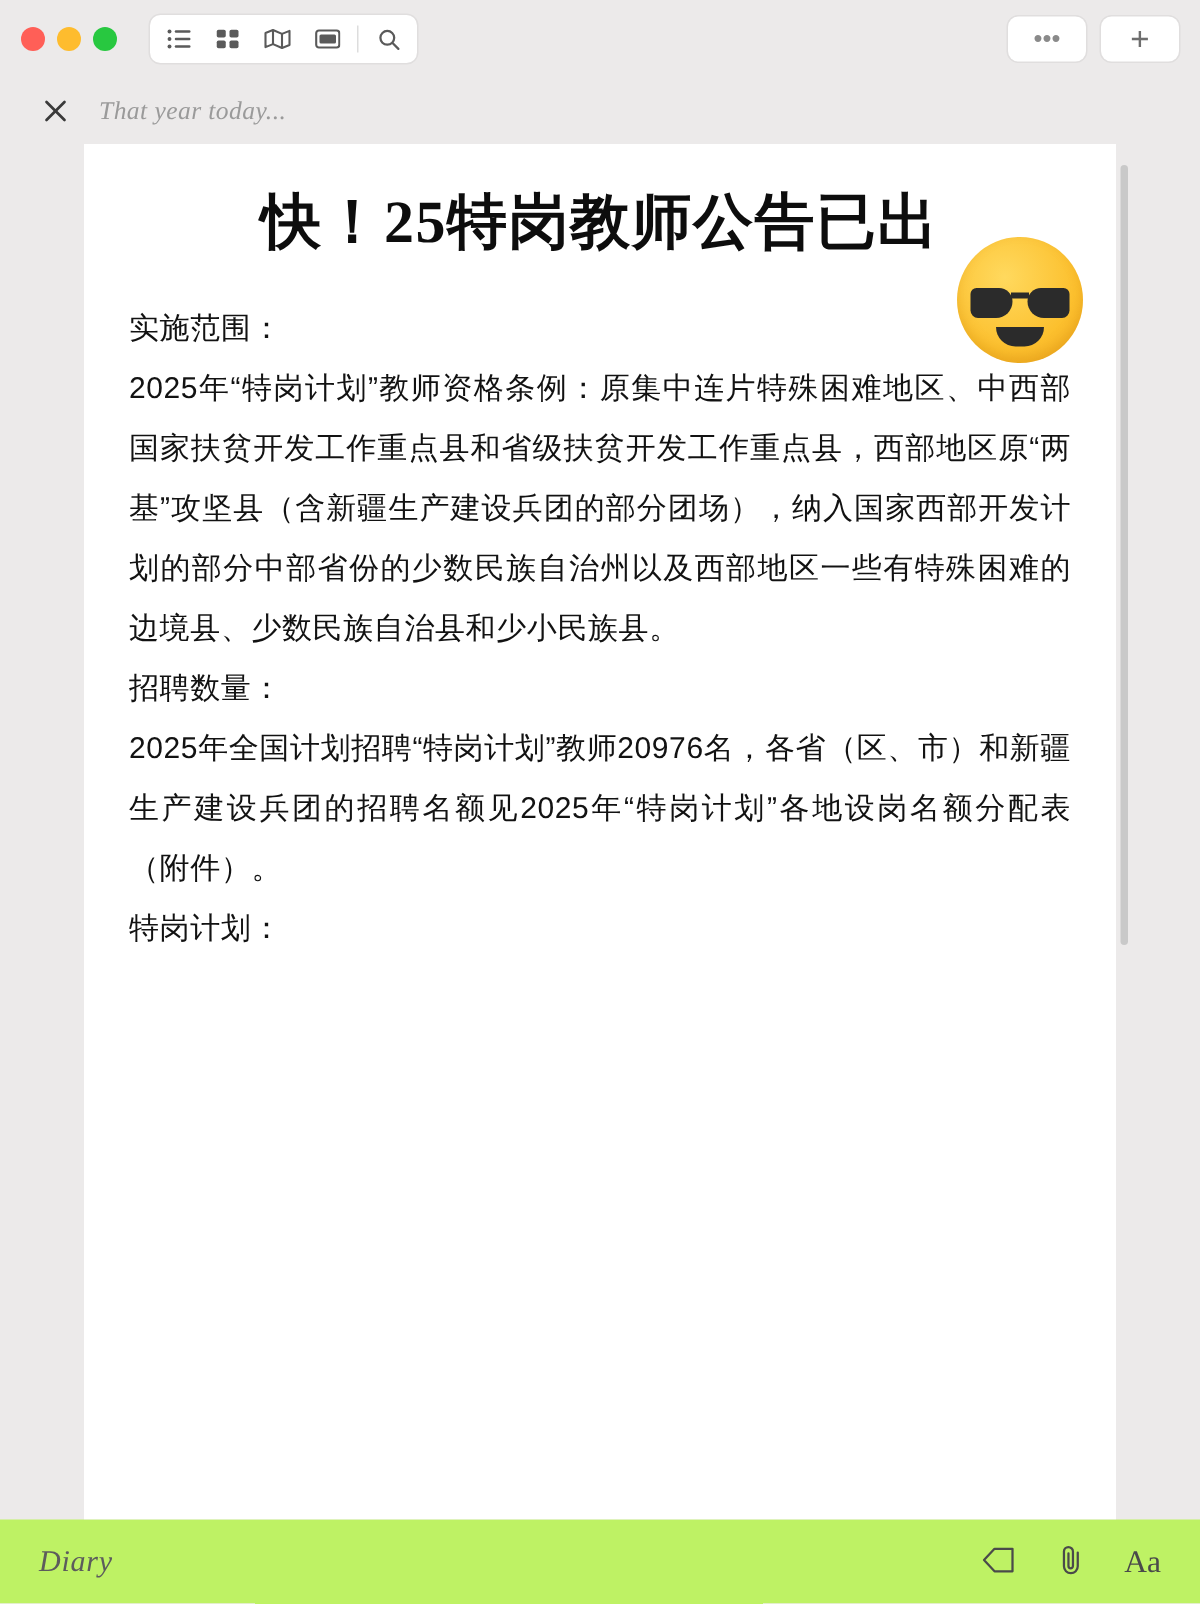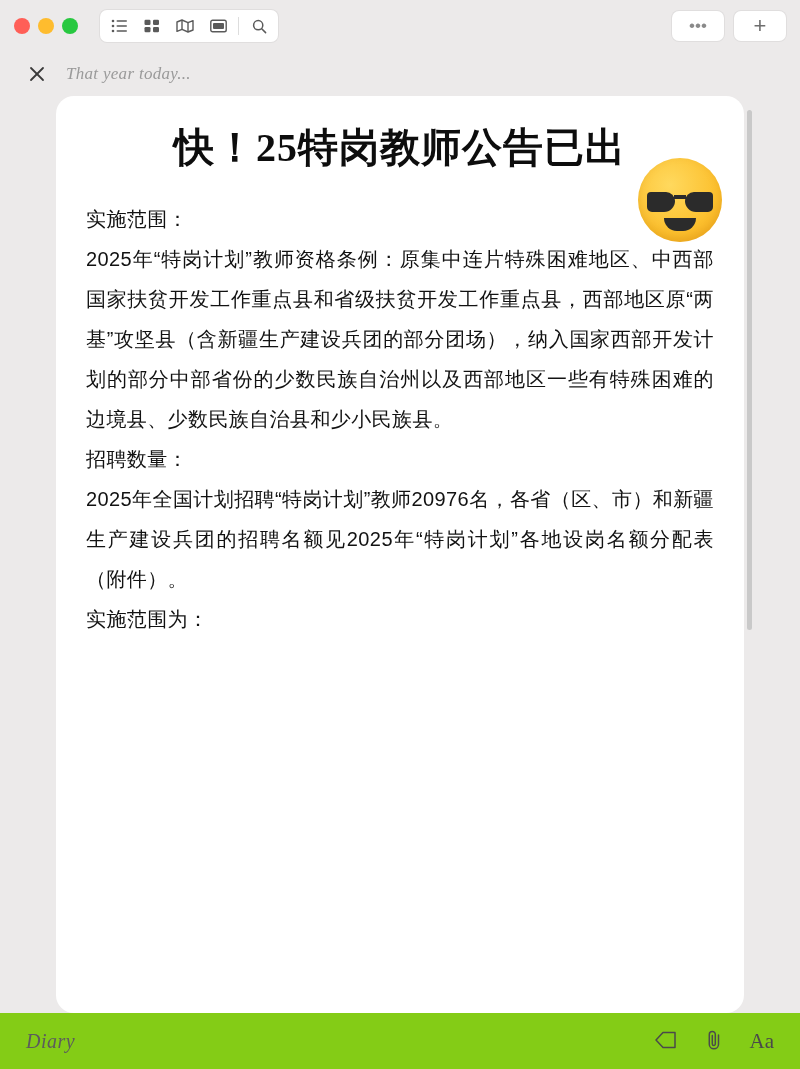--- a/index.html
+++ b/index.html
@@ -93,21 +93,20 @@
     position: relative;
     overflow: hidden;
     padding: 0 56px 0 56px;
   }
   .page {
     background: #ffffff;
     height: 100%;
     padding: 26px 30px 20px 30px;
     overflow: hidden;
     position: relative;
-    border-radius: 18px;
   }
   .doc-title {
     font-family: "Liberation Serif", serif;
     font-weight: bold;
     font-size: 40px;
     line-height: 1.28;
     text-align: center;
     color: #0d0d0d;
     letter-spacing: 1px;
   }
@@ -162,21 +161,21 @@
     border-radius: 3px;
     background: #c9c9c9;
   }
 
   
   .footer {
     height: 56px;
     flex: 0 0 auto;
     display: flex; align-items: center;
     padding: 0 26px;
-    background: #84cc16;
+    background: #bef264;
   }
   .footer-title {
     font-family: "Liberation Serif", serif;
     font-style: italic;
     font-size: 20px;
     color: #5c5c5c;
     letter-spacing: 0.5px;
   }
   .footer-icons {
     margin-left: auto;
@@ -286,21 +285,21 @@
         <div class="mouth"></div>
       </div>
 
       <div class="body-text">
         <p class="label-line">实施范围：</p>
         <p class="para">2025年“特岗计划”教师资格条例：原集中连片特殊困难地区、中西部国家扶贫开发工作重点县和省级扶贫开发工作重点县，西部地区原“两基”攻坚县（含新疆生产建设兵团的部分团场），纳入国家西部开发计划的部分中部省份的少数民族自治州以及西部地区一些有特殊困难的边境县、少数民族自治县和少小民族县。</p>
 
         <p class="label-line gap">招聘数量：</p>
         <p class="para">2025年全国计划招聘“特岗计划”教师20976名，各省（区、市）和新疆生产建设兵团的招聘名额见2025年“特岗计划”各地设岗名额分配表（附件）。</p>
 
-        <p class="label-line gap">实施范围为：</p>
+        <p class="label-line gap">特岗计划：</p>
       </div>
     </div>
     <div class="doc-scroll"></div>
   </div>
 
   <div class="footer">
     <div class="footer-title">Diary</div>
     <div class="footer-icons">
       <div class="footer-icon">
         <svg width="24" height="22" viewBox="0 0 24 22">

